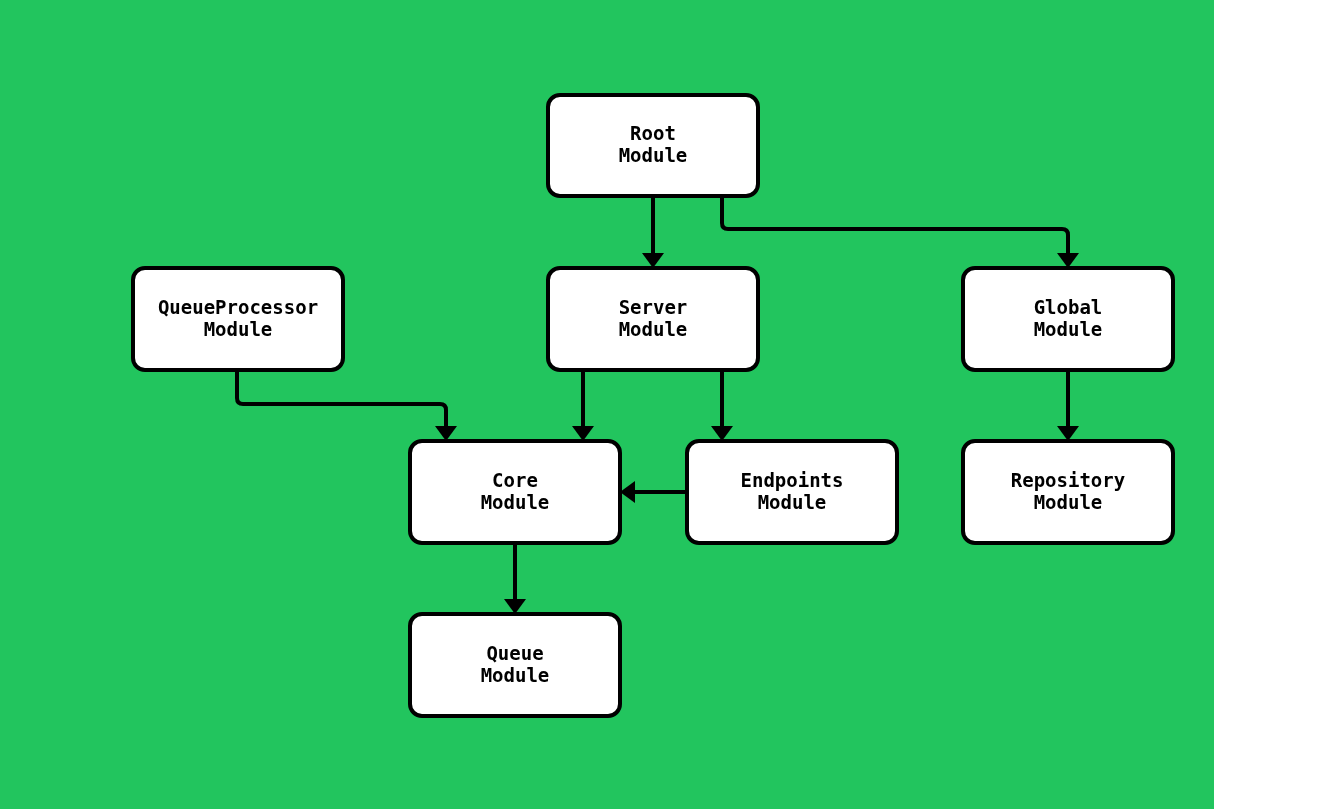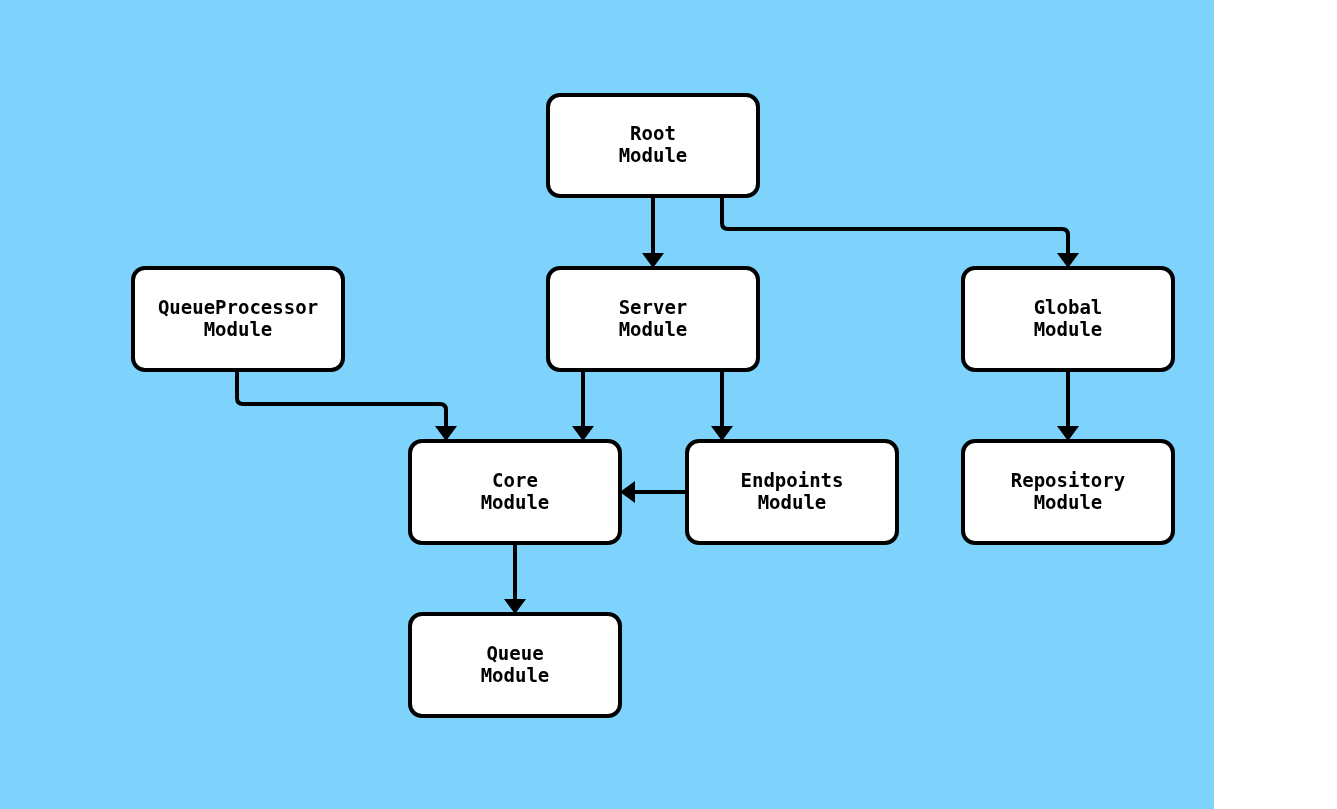--- a/index.html
+++ b/index.html
@@ -11,21 +11,21 @@
   body {
     width: 1337px;
     height: 809px;
     font-family: "DejaVu Sans Mono", "Liberation Mono", monospace;
     overflow: hidden;
   }
   #diagram-canvas {
     position: relative;
     width: 1214px;
     height: 809px;
-    background: #7dd3fc;
+    background: #22c55e;
     text-decoration: underline;
   }
   svg#diagram-svg {
     position: absolute;
     top: 0;
     left: 0;
     width: 1337px;
     height: 809px;
     display: block;
   }

